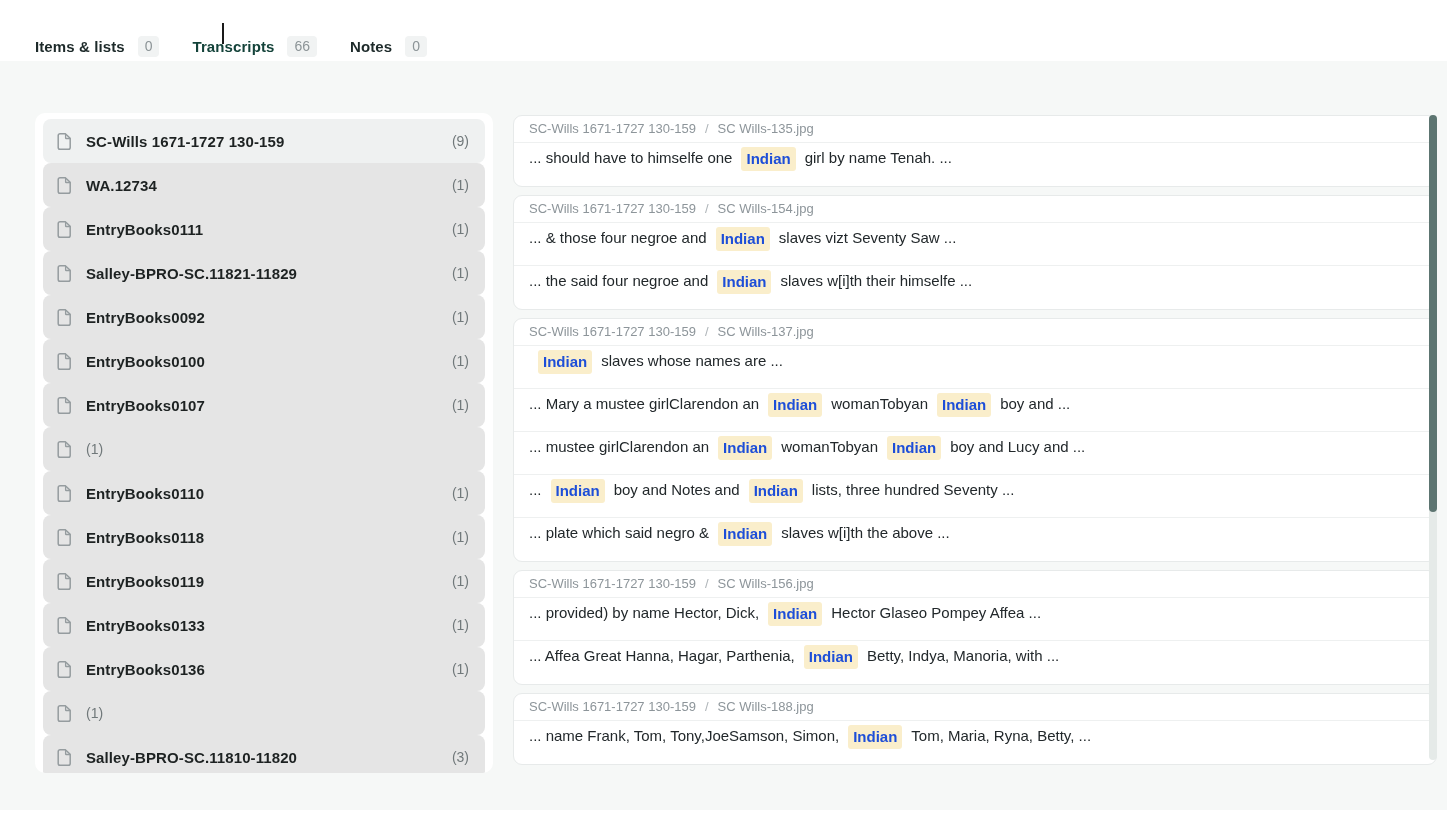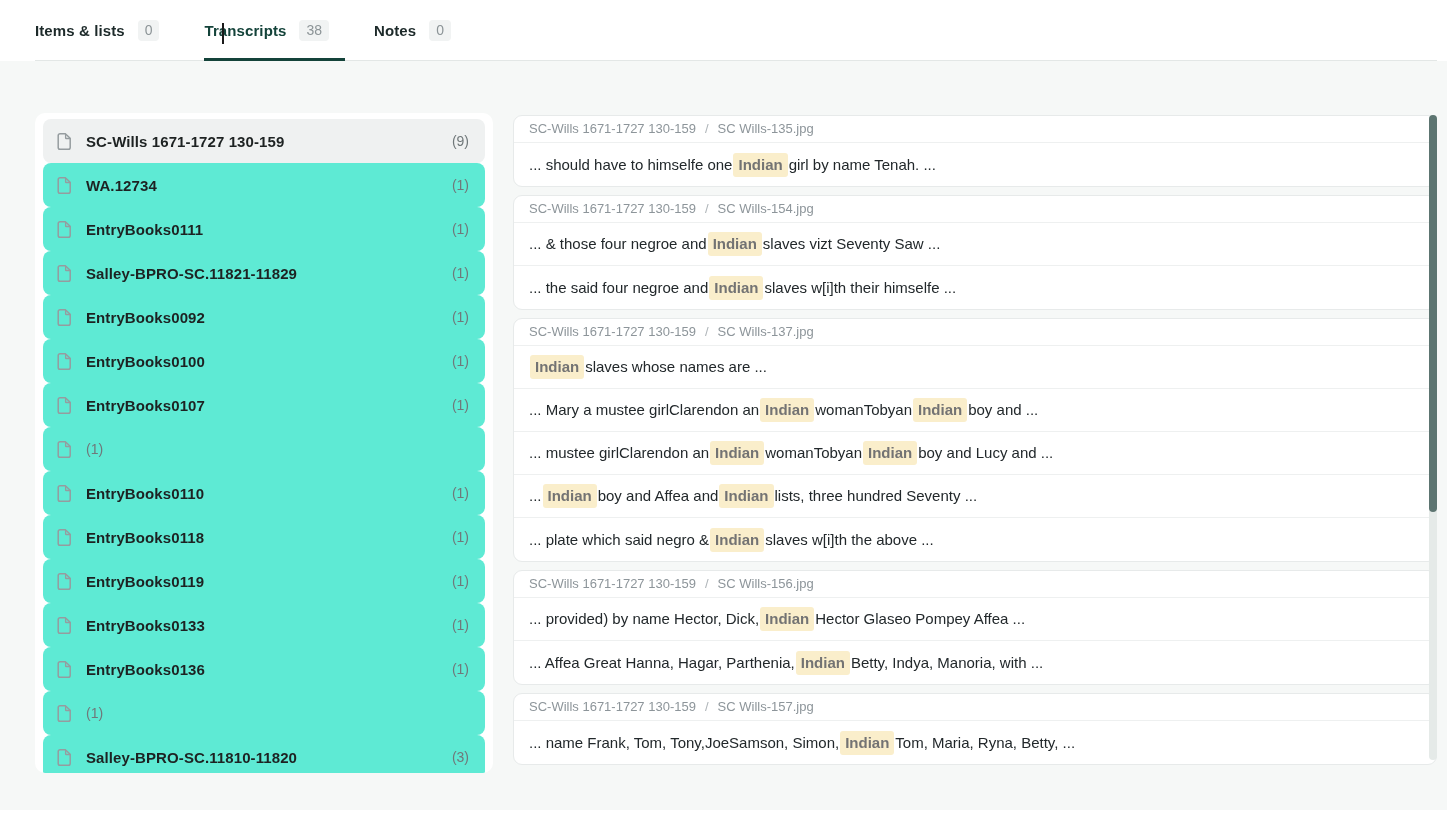--- a/index.html
+++ b/index.html
@@ -16,22 +16,22 @@
   html,body{width:1455px;height:828px;}
   body{
     font-family:"Liberation Sans","DejaVu Sans",sans-serif;
     background:#ffffff;
     position:relative;
     overflow:hidden;
     color:var(--text-dark);
   }
   
   .tabbar{
-    position:absolute;left:35px;right:18px;top:0;height:61px;
-    display:flex;align-items:center;gap:12px;
+    position:absolute;left:35px;right:18px;top:16px;height:61px;
+    display:flex;align-items:center;gap:0;
     border-bottom:1px solid #e3e7e6;
     background:#fff;
   }
   .tab{
     position:relative;height:100%;
     display:flex;align-items:center;gap:13px;
     padding:0 16px 0 0;margin-right:17px;
     cursor:pointer;
   }
   .tab-label{font-size:15px;font-weight:700;color:#1d2a2a;letter-spacing:.1px;}
@@ -54,21 +54,21 @@
   }
   
   .sidebar{
     position:absolute;left:35px;top:52px;width:458px;height:660px;
     background:#ffffff;border-radius:10px;overflow:hidden;
     padding:6px 0;
   }
   .side-row{
     height:44px;margin:0 8px;border-radius:8px;
     display:flex;align-items:center;gap:15px;
-    padding:0 12px 0 14px;cursor:pointer;background:#5eead4;
+    padding:0 12px 0 14px;cursor:pointer;background:#e5e5e5;
   }
   .side-row.selected{background:#eff1f1;}
   .side-icon{flex:0 0 auto;display:flex;align-items:center;}
   .side-label{
     flex:1 1 auto;font-size:15px;font-weight:700;color:#1d2222;
     white-space:nowrap;overflow:hidden;letter-spacing:.1px;
   }
   .side-count{flex:0 0 auto;font-size:14px;color:#70787a;padding-right:4px;}
   
   .results{
@@ -80,29 +80,29 @@
     overflow:hidden;
   }
   .crumb{
     display:flex;align-items:center;gap:9px;
     padding:5px 15px 6px 15px;border-bottom:1px solid var(--row-divider);
     font-size:13px;color:var(--muted);
   }
   .crumb .part{cursor:pointer;white-space:nowrap;}
   .crumb .sep{color:#aeb4b8;}
   .snip-row{
-    min-height:43px;display:flex;align-items:center;
+    min-height:43px;display:flex;align-items:flex-start;
     padding:4px 15px;font-size:15px;color:#22282b;
     border-bottom:1px solid var(--row-divider);cursor:pointer;
     line-height:22px;
   }
   .snip-row:last-child{border-bottom:none;}
   .snip-row .hl{
-    background:var(--highlight-bg);font-weight:700;color:#737373;
-    border-radius:3px;padding:1px 5px;margin:0 1px;
+    background:var(--highlight-bg);font-weight:700;color:#1d4ed8;
+    border-radius:3px;padding:1px 5px;margin:0 9px;
   }
   
   .sb-track{
     position:absolute;right:10px;top:54px;width:8px;height:645px;
     background:#e5eae8;border-radius:4px;
   }
   .sb-thumb{
     position:absolute;left:0;top:0;width:8px;height:397px;
     background:var(--scrollbar-thumb);border-radius:4px;cursor:pointer;
   }
@@ -110,21 +110,21 @@
 </head>
 <body>
 
 <div class="tabbar">
     <div class="tab">
       <span class="tab-label">Items &amp; lists</span>
       <span class="tab-badge">0</span>
     </div>
     <div class="tab active">
       <span class="tab-label">Transcripts</span>
-      <span class="tab-badge">38</span>
+      <span class="tab-badge">66</span>
     </div>
     <div class="tab">
       <span class="tab-label">Notes</span>
       <span class="tab-badge">0</span>
     </div>
   </div>
 <div class="text-cursor"></div>
 
 <div class="section">
   <div class="sidebar">
@@ -327,21 +327,21 @@
         <div class="snip-row">
           <span>... mustee girlClarendon an </span>
           <span class="hl">Indian</span>
           <span> womanTobyan </span>
           <span class="hl">Indian</span>
           <span> boy and Lucy and ...</span>
         </div>
         <div class="snip-row">
           <span>... </span>
           <span class="hl">Indian</span>
-          <span> boy and Affea and </span>
+          <span> boy and Notes and </span>
           <span class="hl">Indian</span>
           <span> lists, three hundred Seventy ...</span>
         </div>
         <div class="snip-row">
           <span>... plate which said negro &amp; </span>
           <span class="hl">Indian</span>
           <span> slaves w[i]th the above ...</span>
         </div>
       </div>
       <div class="card">
@@ -358,21 +358,21 @@
         <div class="snip-row">
           <span>... Affea Great Hanna, Hagar, Parthenia, </span>
           <span class="hl">Indian</span>
           <span> Betty, Indya, Manoria, with ...</span>
         </div>
       </div>
       <div class="card">
         <div class="crumb">
           <span class="part">SC-Wills 1671-1727 130-159</span>
           <span class="sep">/</span>
-          <span class="part">SC Wills-157.jpg</span>
+          <span class="part">SC Wills-188.jpg</span>
         </div>
         <div class="snip-row">
           <span>... name Frank, Tom, Tony,JoeSamson, Simon, </span>
           <span class="hl">Indian</span>
           <span> Tom, Maria, Ryna, Betty, ...</span>
         </div>
       </div>
     </div>
   <div class="sb-track">
     <div class="sb-thumb"></div>

